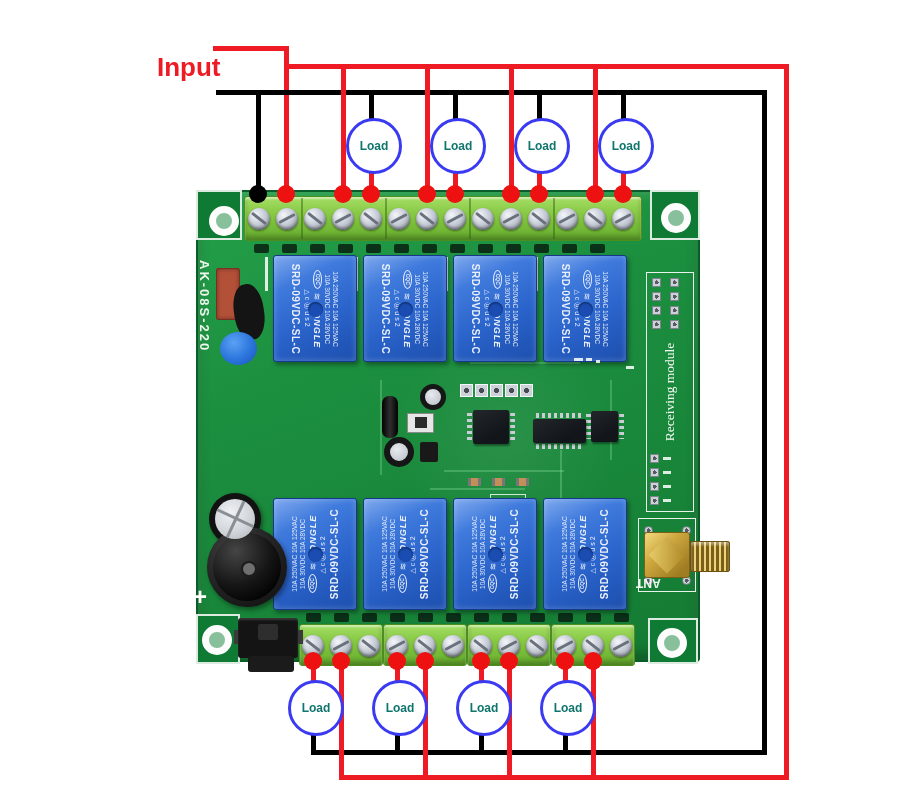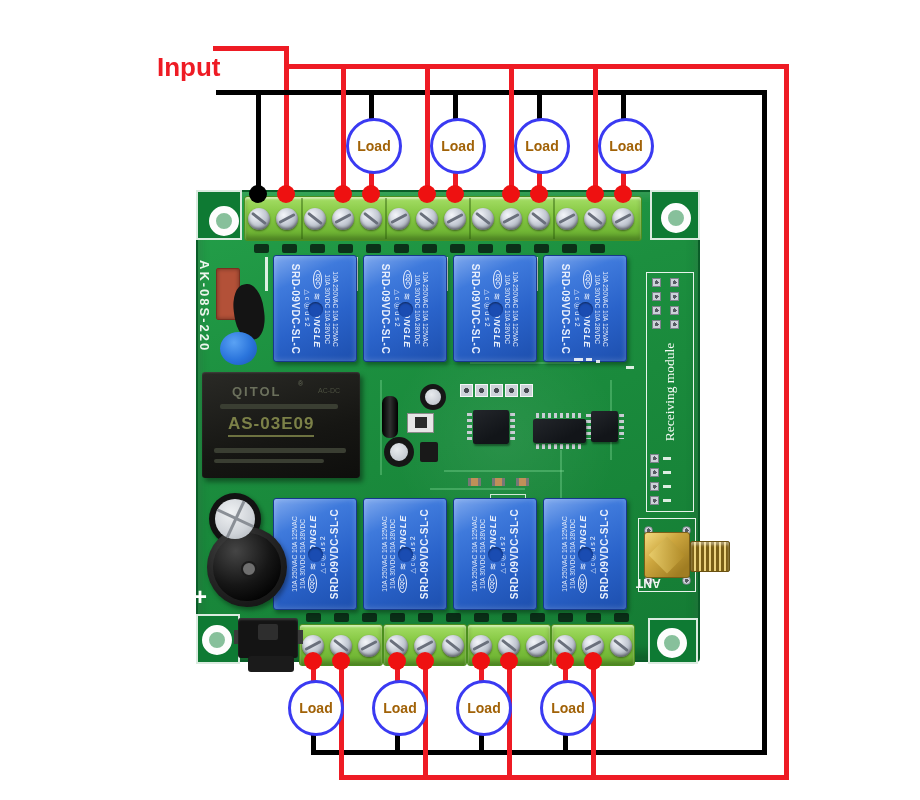--- a/index.html
+++ b/index.html
@@ -15,21 +15,21 @@
   .wb{background:#000000;}
 
   
   .dot{position:absolute;width:18px;height:18px;border-radius:50%;z-index:55;}
   .dot.red{background:#ee1111;}
   .dot.blk{background:#000;}
 
   
   .load{position:absolute;width:50px;height:50px;border:3px solid #3a3af2;border-radius:50%;
         background:#fff;z-index:60;display:flex;align-items:center;justify-content:center;}
-  .load span{color:#a16207;font-weight:bold;font-size:14px;}
+  .load span{color:#0f766e;font-weight:bold;font-size:12px;}
 
   
   .board{position:absolute;left:196px;top:190px;width:504px;height:472px;z-index:5;
          background:linear-gradient(160deg,#24a04a 0%,#1c8f3f 35%,#188539 70%,#147a33 100%);
          border:2px solid #0a5d28;box-sizing:border-box;border-radius:4px;
          box-shadow:inset 0 -8px 12px rgba(0,0,0,.25), inset 0 4px 8px rgba(255,255,255,.12);}
   .trace{position:absolute;background:rgba(150,235,170,.30);z-index:6;}
   .patch{position:absolute;background:radial-gradient(circle,rgba(255,255,255,.07),rgba(255,255,255,0) 70%);z-index:6;}
 
   .holebox{position:absolute;background:#0e7a33;border:2px solid rgba(255,255,255,.85);box-sizing:border-box;z-index:7;}
@@ -269,29 +269,20 @@
       <div class="r-model">SRD-09VDC-SL-C</div>
     </div>
     <span class="relay-vent"></span>
   </div>
 
   <div class="ak-label">AK-08S-220</div>
   <div class="fuse"></div>
   <div class="mov"></div>
   <div class="disccap"></div>
 
-  <div class="psu">
-    <span class="psu-brand">QITOL</span>
-    <span class="psu-reg">®</span>
-    <span class="psu-type">AC-DC</span>
-    <span class="psu-bar" style="left:18px;top:32px;width:118px;height:5px;"></span>
-    <span class="psu-model">AS-03E09</span>
-    <span class="psu-bar" style="left:12px;top:76px;width:132px;height:5px;"></span>
-    <span class="psu-bar" style="left:12px;top:87px;width:110px;height:4px;"></span>
-  </div>
 
   <div class="cyl"></div>
   <div class="cap-sm" style="left:420px;top:384px;width:26px;height:26px;border:5px solid #161616;"></div>
   <div class="cap-sm" style="left:384px;top:437px;width:30px;height:30px;border:6px solid #161616;"></div>
   <div class="whitecomp">
       <span></span>
     </div>
   <div class="transistor"></div>
 
   <span class="hpad" style="left:460px;top:384px;"></span>

